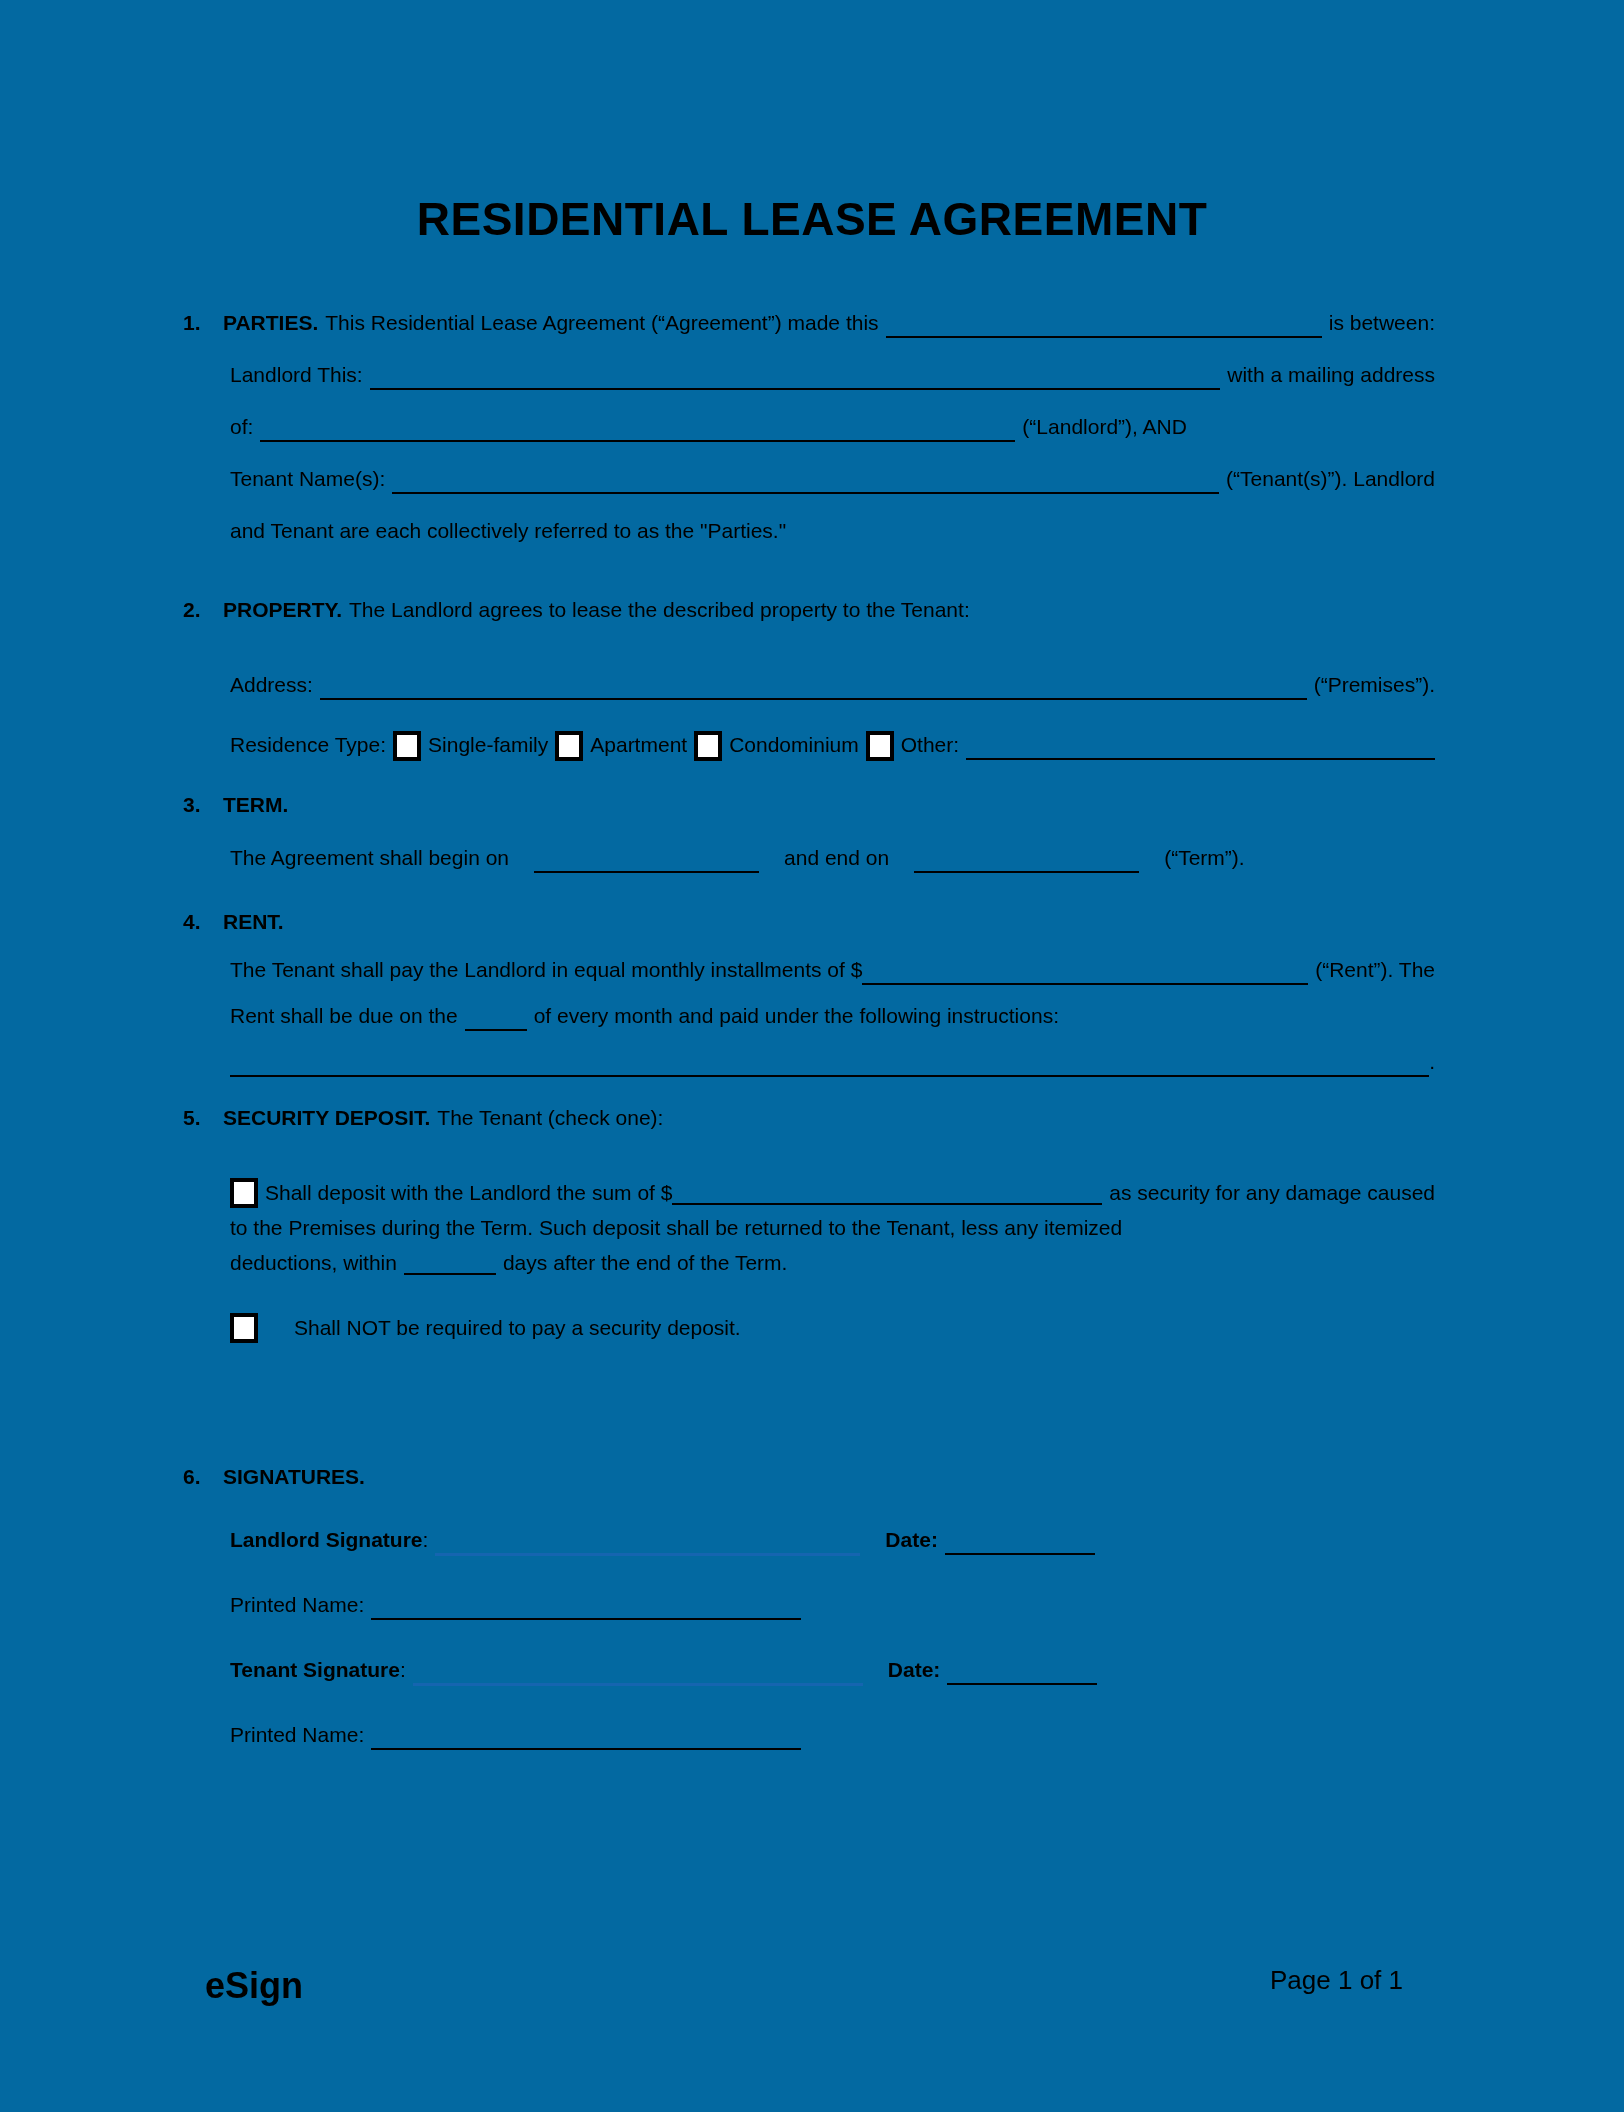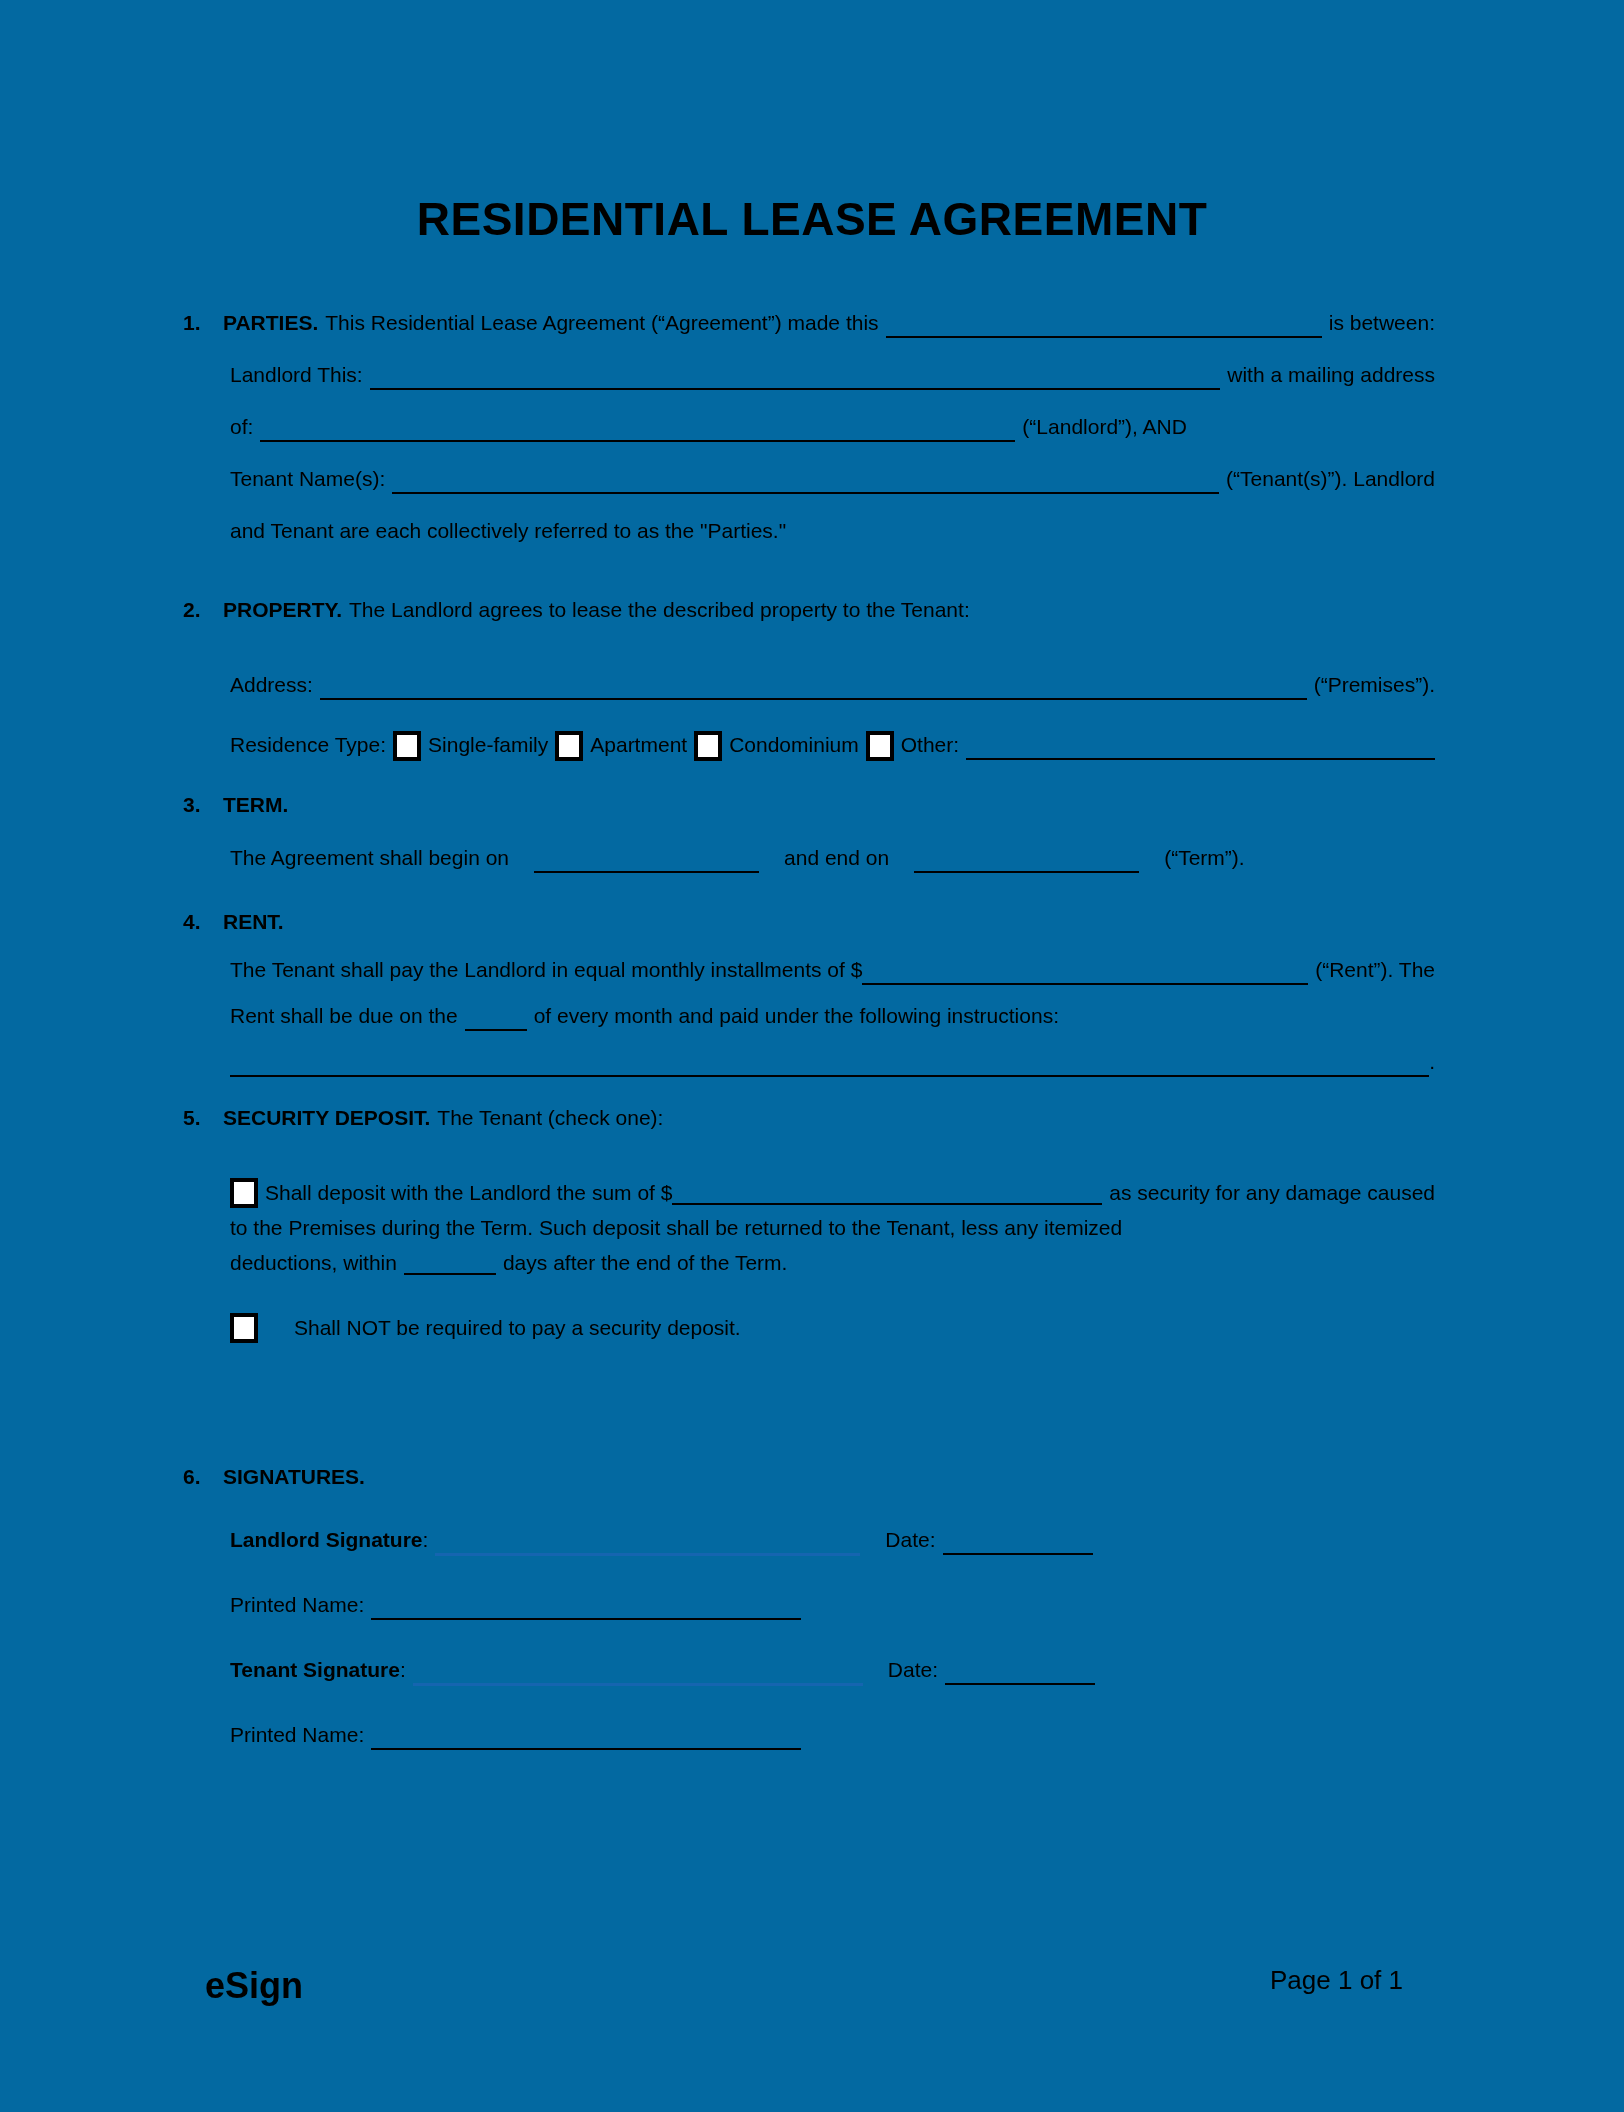--- a/index.html
+++ b/index.html
@@ -28,21 +28,21 @@
   }
   .tight .blank::after { bottom:5px; }
   .blank.grow { flex:1 1 auto; }
   .blank.blue::after { border-bottom:3px solid #1565b0; bottom:10px; }
   .checkbox {
     flex:0 0 auto; width:28px; height:30px; border:4px solid #000;
     box-sizing:border-box; align-self:flex-end; margin-bottom:10px;
     background:#fff;
   }
   .tight .checkbox { margin-bottom:2px; }
-  .gap-l { margin-left:25px !important; }
+  .gap-l { margin-left:25px !important;font-weight:bold; }
   .footer-brand { position:absolute; font-size:36px; font-weight:bold; line-height:40px; }
   .footer-page { position:absolute; font-size:26px; line-height:30px; }
 </style>
 </head>
 <body>
 
 <div class="page">
 
   <div class="title" style="top:192px;">RESIDENTIAL LEASE AGREEMENT</div>
 

